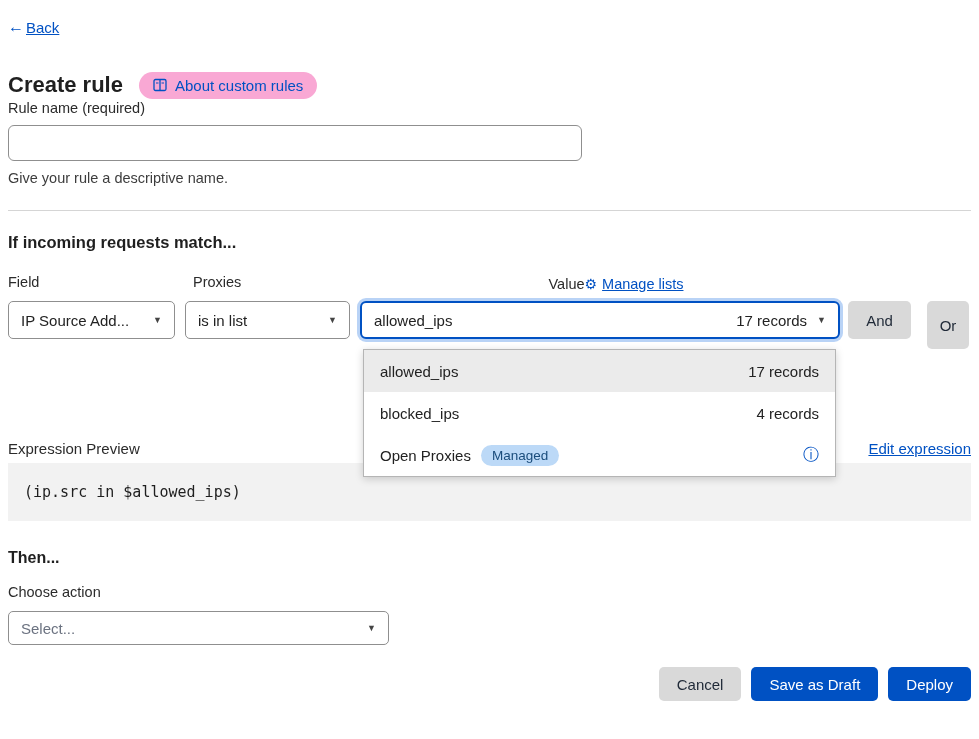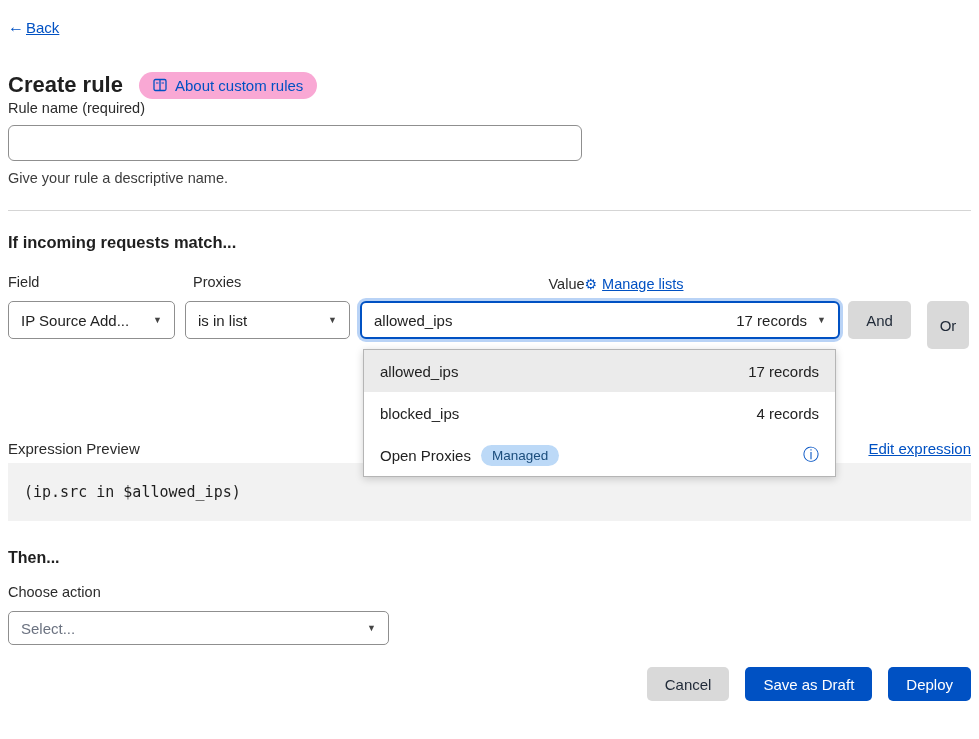--- a/index.html
+++ b/index.html
@@ -109,21 +109,21 @@
     font-family:"DejaVu Sans Mono", monospace; font-size:15px; color:#1f1f1f;
   }
 
   
   .then-heading { margin-top:28px; height:20px; font-size:16px; font-weight:bold; color:#1f1f1f; }
   .action-label { margin-top:15px; height:18px; font-size:14.5px; color:#2b2b2b; }
   .action-select { margin-top:9px; width:381px; height:34px; }
   .placeholder { color:#6b7280; }
 
   
-  .footer-row { margin-top:22px; display:flex; justify-content:flex-end; gap:16px; }
+  .footer-row { margin-top:22px; display:flex; justify-content:flex-end; gap:10px; }
   .footer-btn { height:34px; padding:0 18px; font-size:15px; }
   .btn-blue { background:#0051c3; color:#ffffff; }
 
   .book-icon-svg { display:block; }
 </style>
 </head>
 <body>
 
 <div class="container">
 

